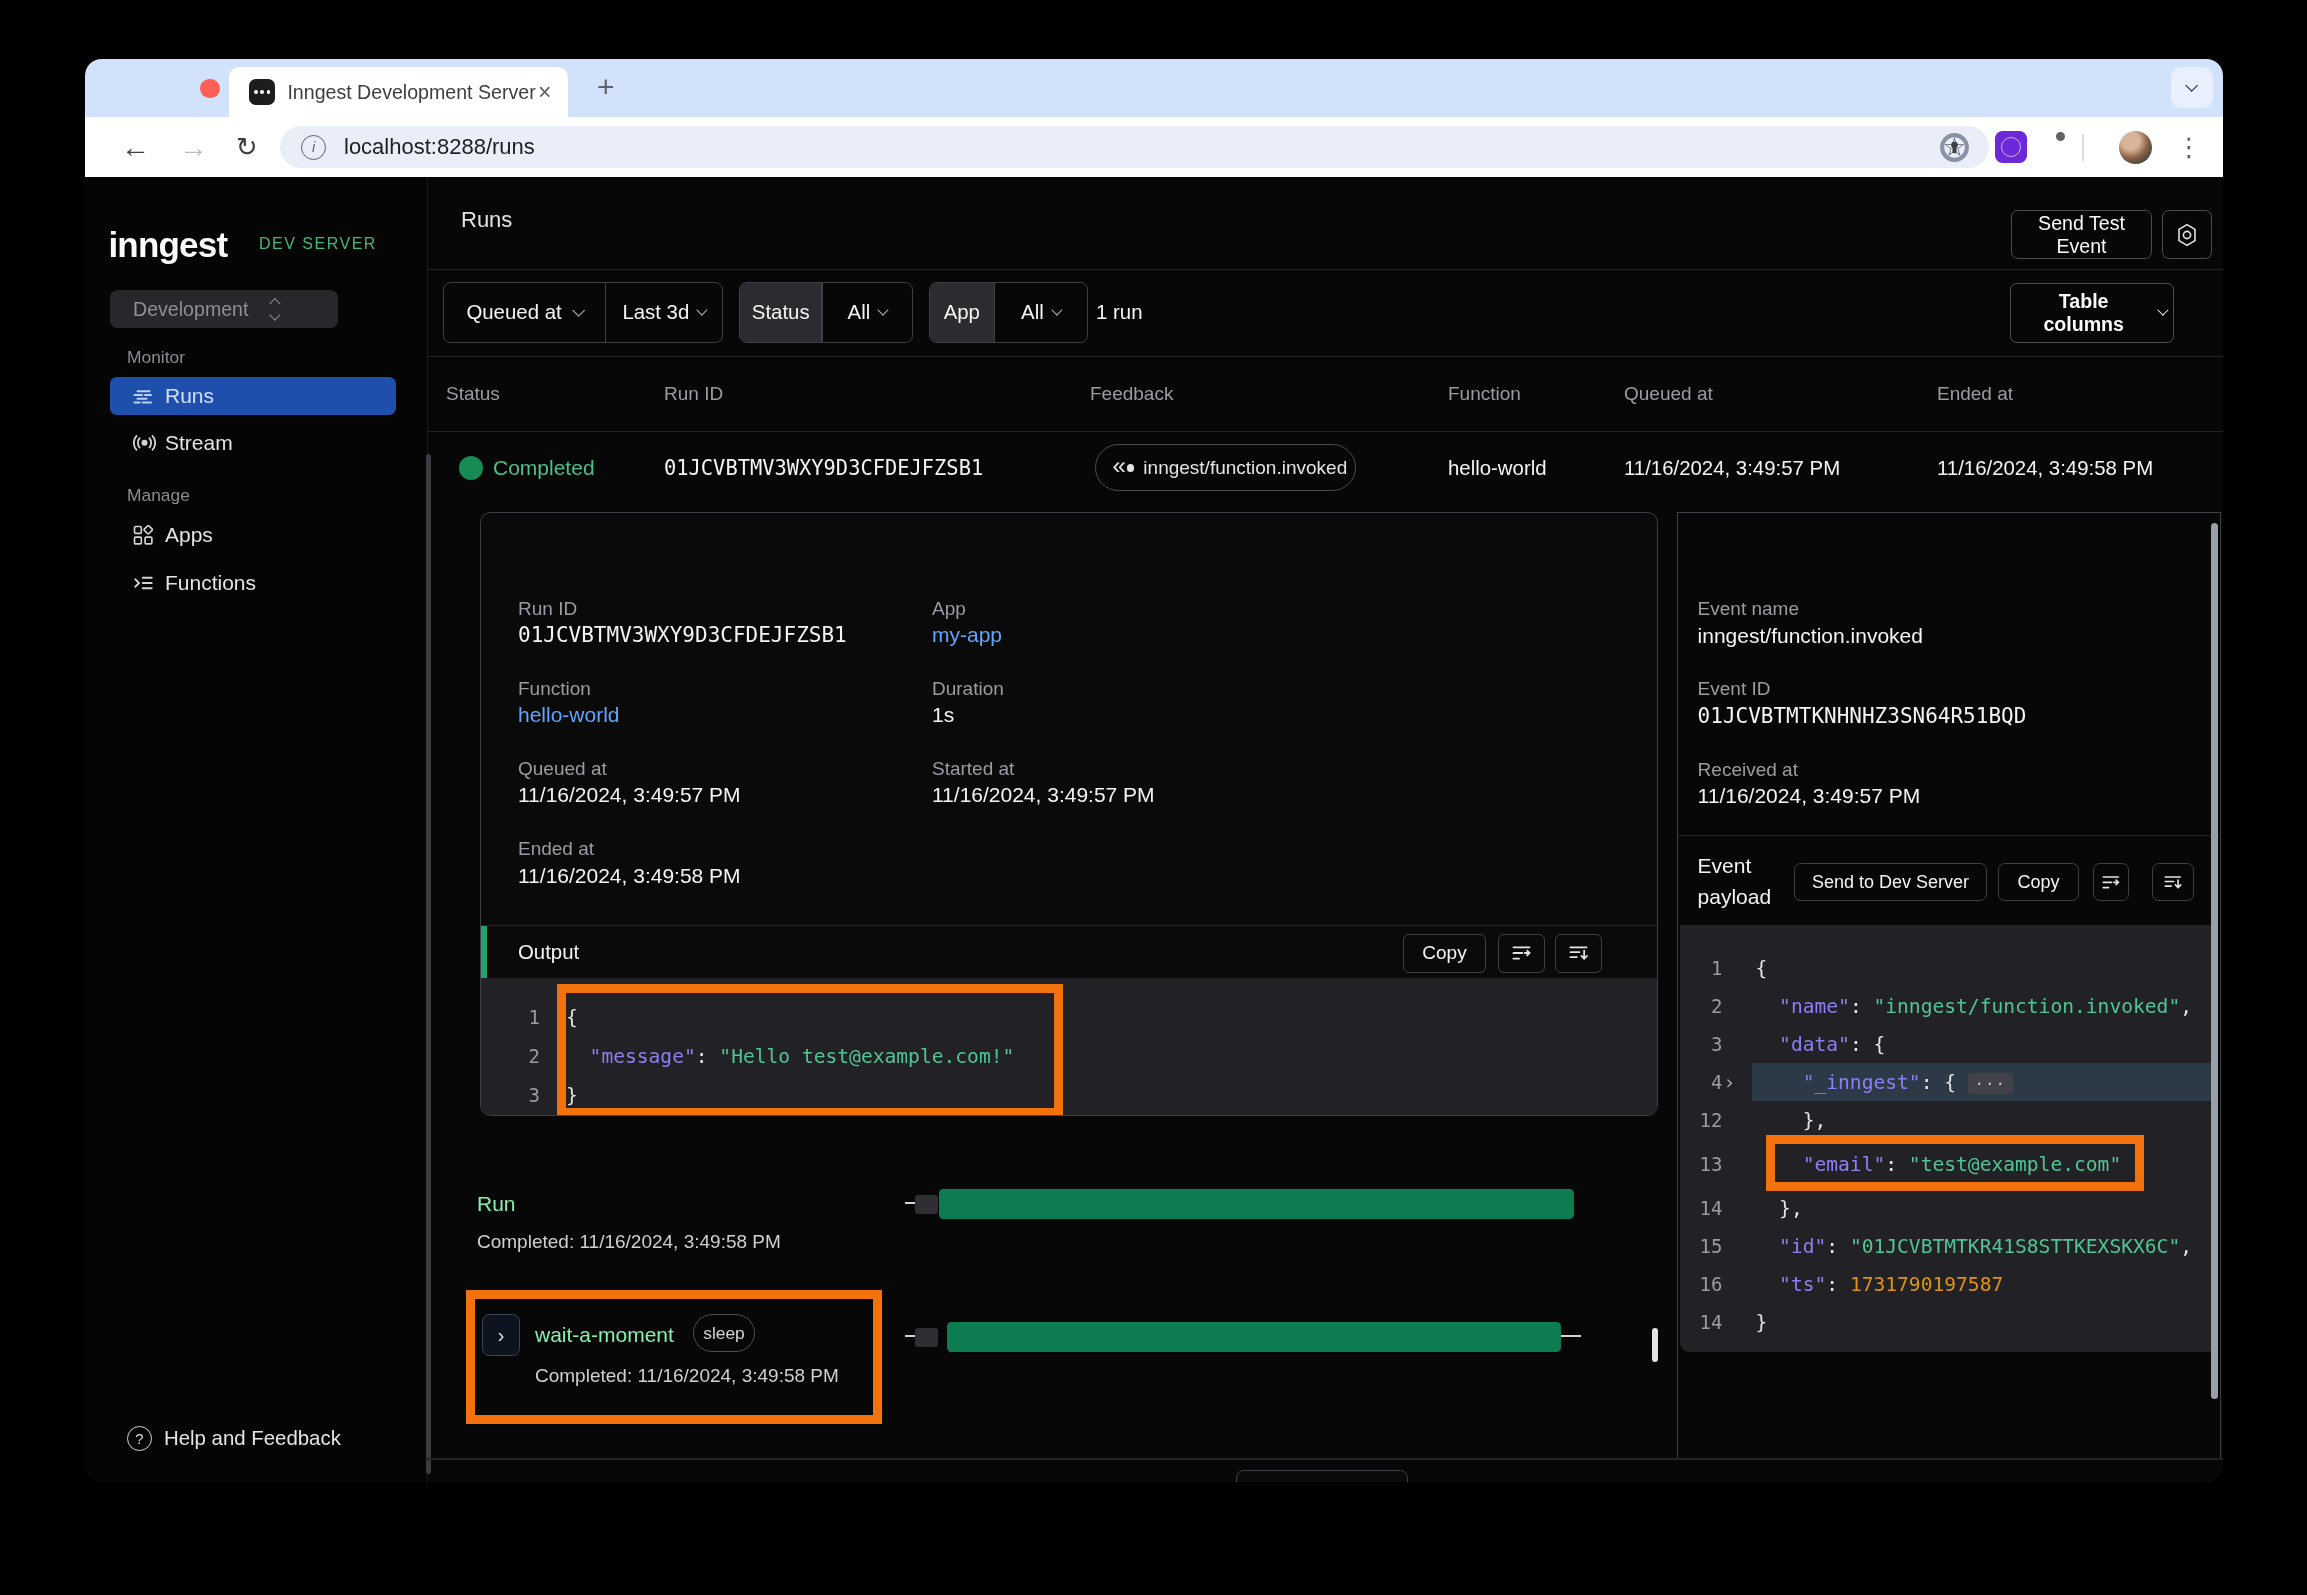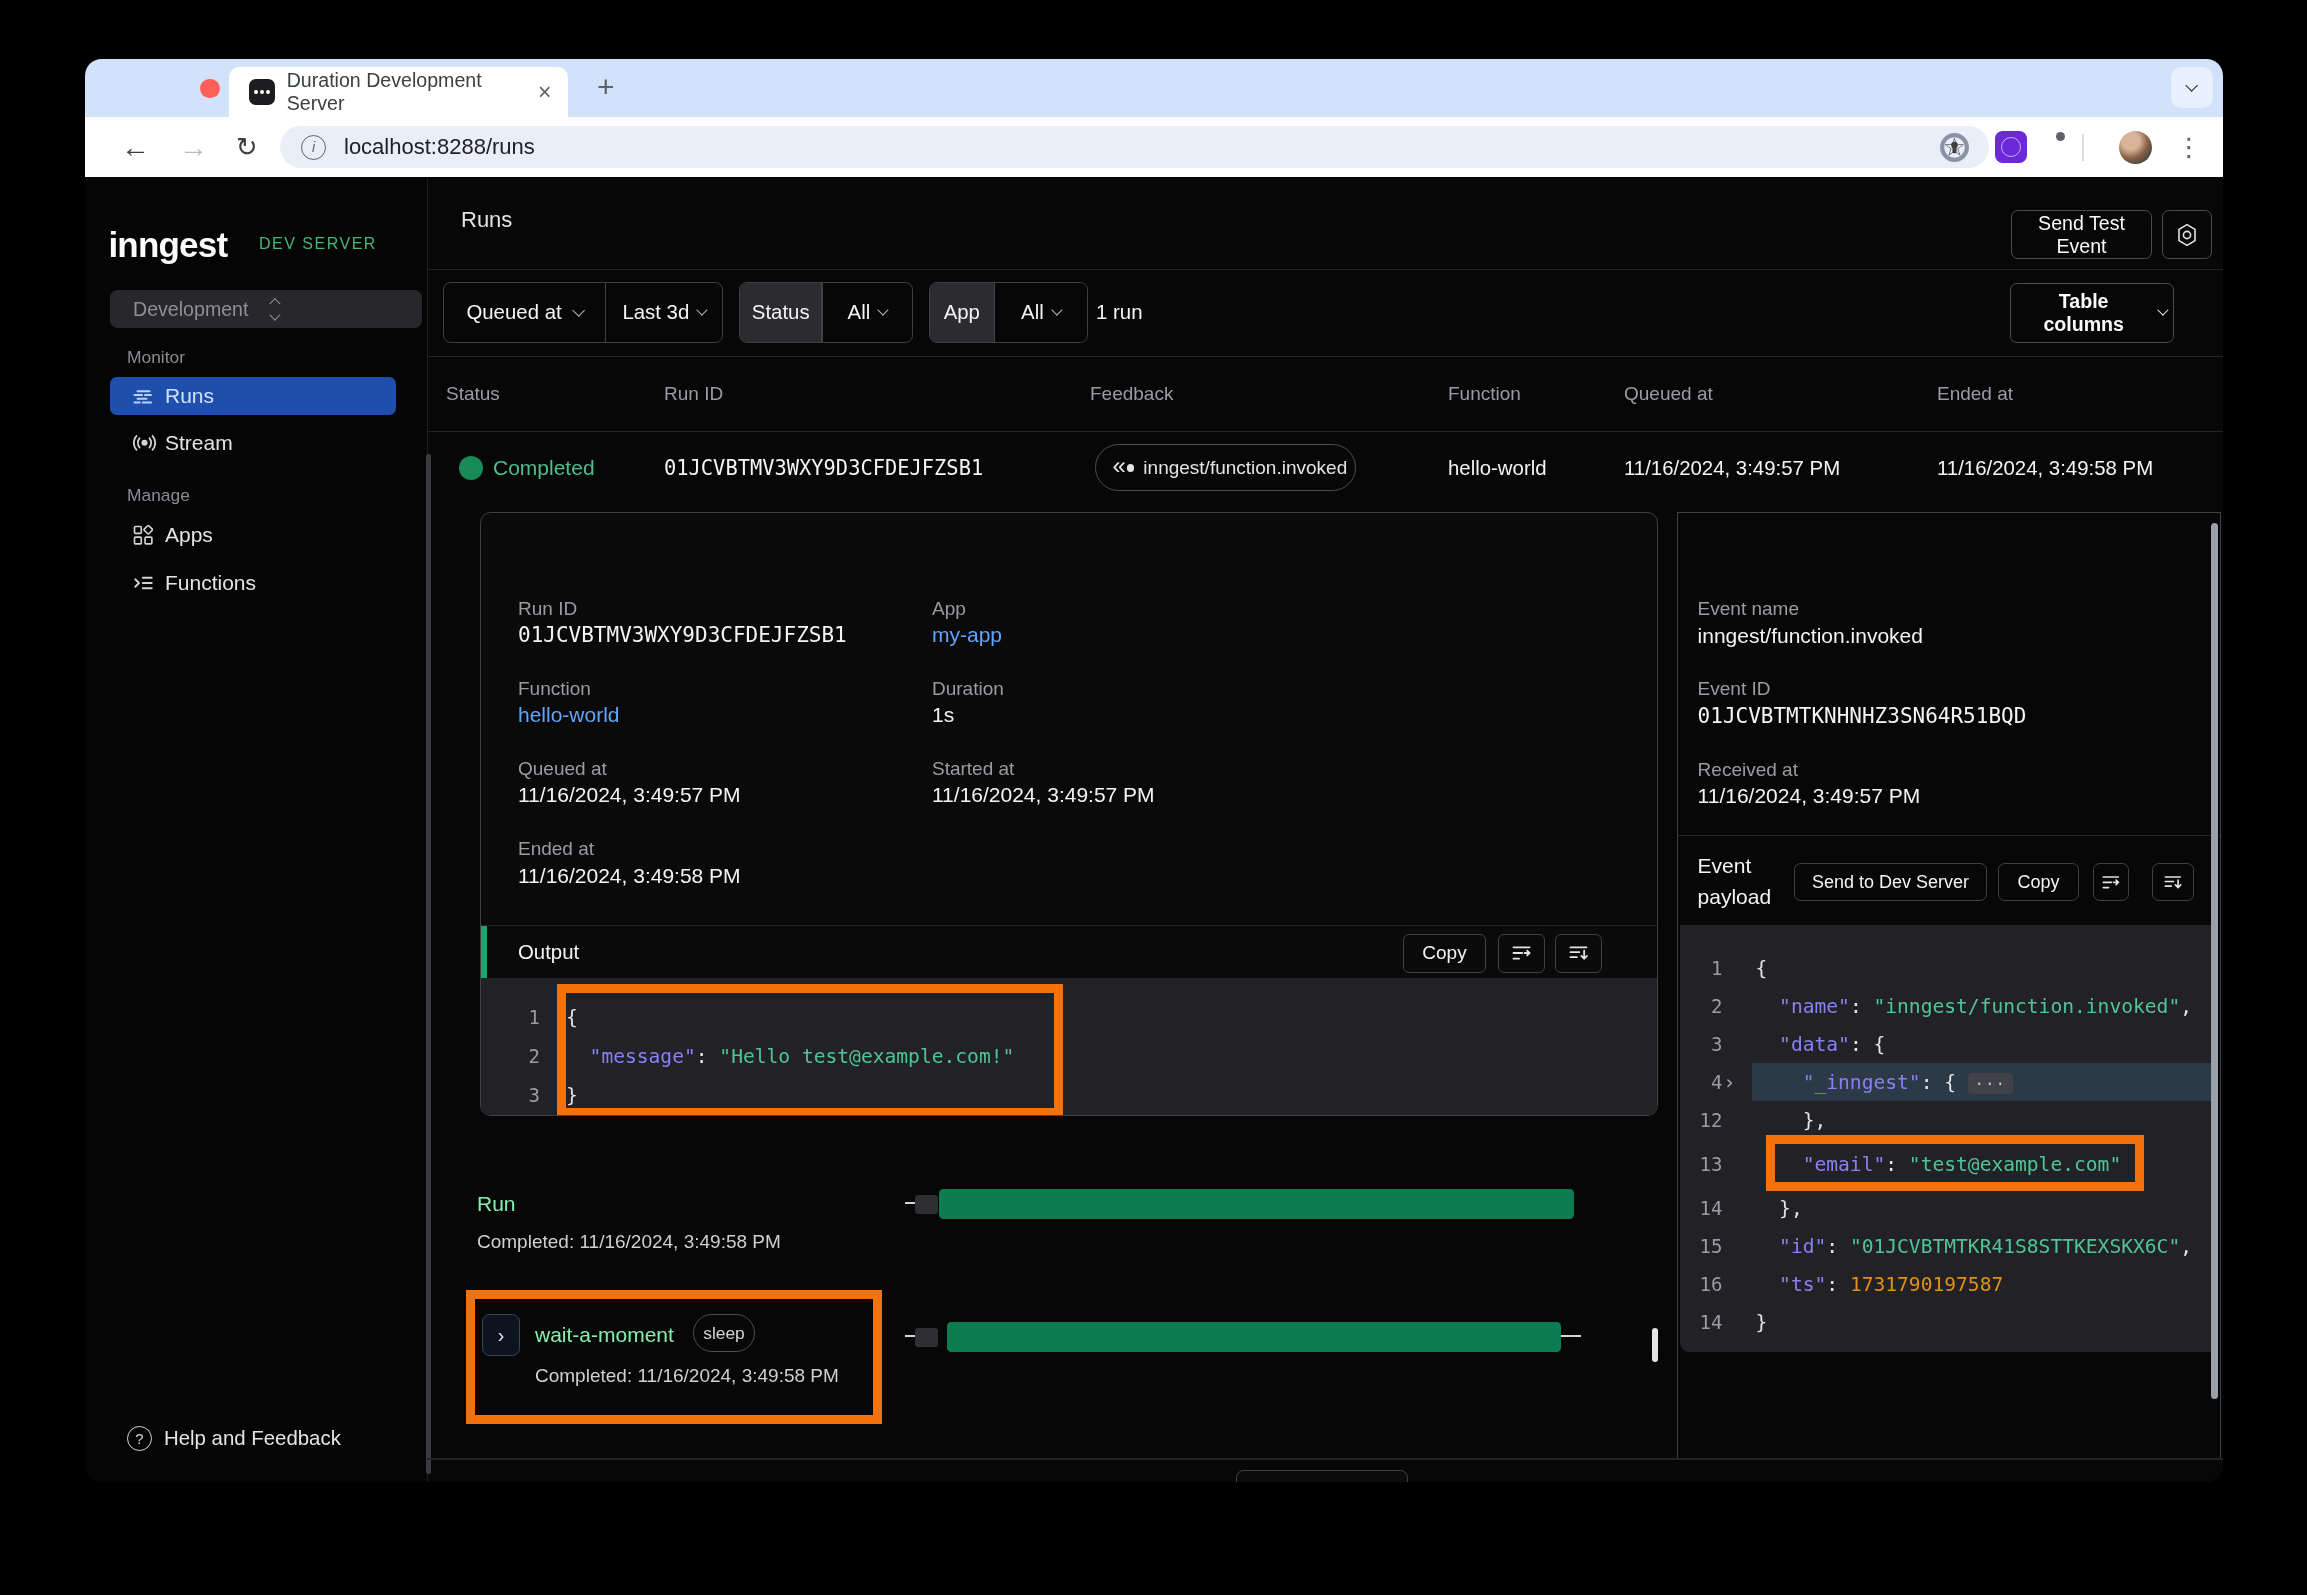--- a/index.html
+++ b/index.html
@@ -32,21 +32,21 @@
   #puzzle:before{content:"";position:absolute;width:9px;height:9px;border-radius:50%;background:#5f6368;top:-4.5px;left:4.5px;}
   #puzzle:after{content:"";position:absolute;width:9px;height:9px;border-radius:50%;background:#fff;top:4.5px;left:-4.5px;}
   #tooldiv{position:absolute;left:1997px;top:16.6px;width:1.5px;height:27px;background:#dadce0;}
   #avatar{width:33px;height:33px;border-radius:50%;background:radial-gradient(circle at 35% 30%,#d8b598 0 28%,#8a5f46 55%,#3c4a39 80%,#26302a);}
   #threedot{position:absolute;left:2091px;top:0;height:60px;display:flex;align-items:center;font-size:26px;color:#5f6368;}
   
   #content{position:absolute;left:0;top:119px;width:100%;height:1305px;background:#070708;}
   #sidebar{position:absolute;left:0;top:0;width:342px;height:100%;background:#050506;border-right:0.8px solid #1c1c1f;}
   #logo{position:absolute;left:23.4px;top:47px;font-size:35px;font-weight:bold;letter-spacing:-0.8px;color:#fafafa;}
   #logobadge{position:absolute;left:174px;top:57px;font-size:16px;letter-spacing:1.5px;color:#45b878;font-weight:500;}
-  #envsel{position:absolute;left:25px;top:112px;width:312px;height:38px;background:#28282c;border-radius:7.6px;display:flex;align-items:center;}
+  #envsel{position:absolute;left:25px;top:112px;width:228px;height:38px;background:#28282c;border-radius:7.6px;display:flex;align-items:center;}
   #envsel span{margin-left:23px;font-size:19.6px;color:#8e8e96;}
   .updown{margin-left:auto;margin-right:19.6px;display:flex;flex-direction:column;gap:3px;}
   .updown i{width:6.8px;height:6.8px;border-right:1.9px solid #8e8e96;border-bottom:1.9px solid #8e8e96;display:block;}
   .updown i.u{transform:rotate(-135deg);}
   .updown i.d{transform:rotate(45deg);}
   .navlabel{position:absolute;left:42px;font-size:17.4px;color:#8b8b93;}
   .navitem{position:absolute;left:25px;width:286px;height:38px;border-radius:6.8px;display:flex;align-items:center;font-size:21px;color:#e4e4e7;}
   .navitem .nic{width:23px;margin-left:23px;display:flex;align-items:center;}
   .navitem .nlbl{margin-left:9px;}
   .navitem.active{background:#1f4fad;color:#cfe2ff;}
@@ -140,21 +140,21 @@
   <div id="tabstrip">
     <span class="light" style="left:115px;background:#ff5f57;"></span>
     <span class="light" style="left:144px;background:#febc2e;"></span>
     <span class="light" style="left:174px;background:#28c840;"></span>
     <div id="tab">
       <span id="favicon">
             <i></i>
             <i></i>
             <i></i>
           </span>
-      <span id="tabtitle">Duration Development Server</span>
+      <span id="tabtitle">Inngest Development Server</span>
       <span id="tabclose">×</span>
     </div>
     <span id="newtab">+</span>
     <span id="strip-chevron">
           <i class="chev" style="margin:0 0 3px 0;border-color:#202124;"></i>
         </span>
   </div>
   <div id="toolbar">
     <span class="navic" style="left:36px;">←</span>
     <span class="navic" style="left:94px;color:#b8bcc2;">→</span>

